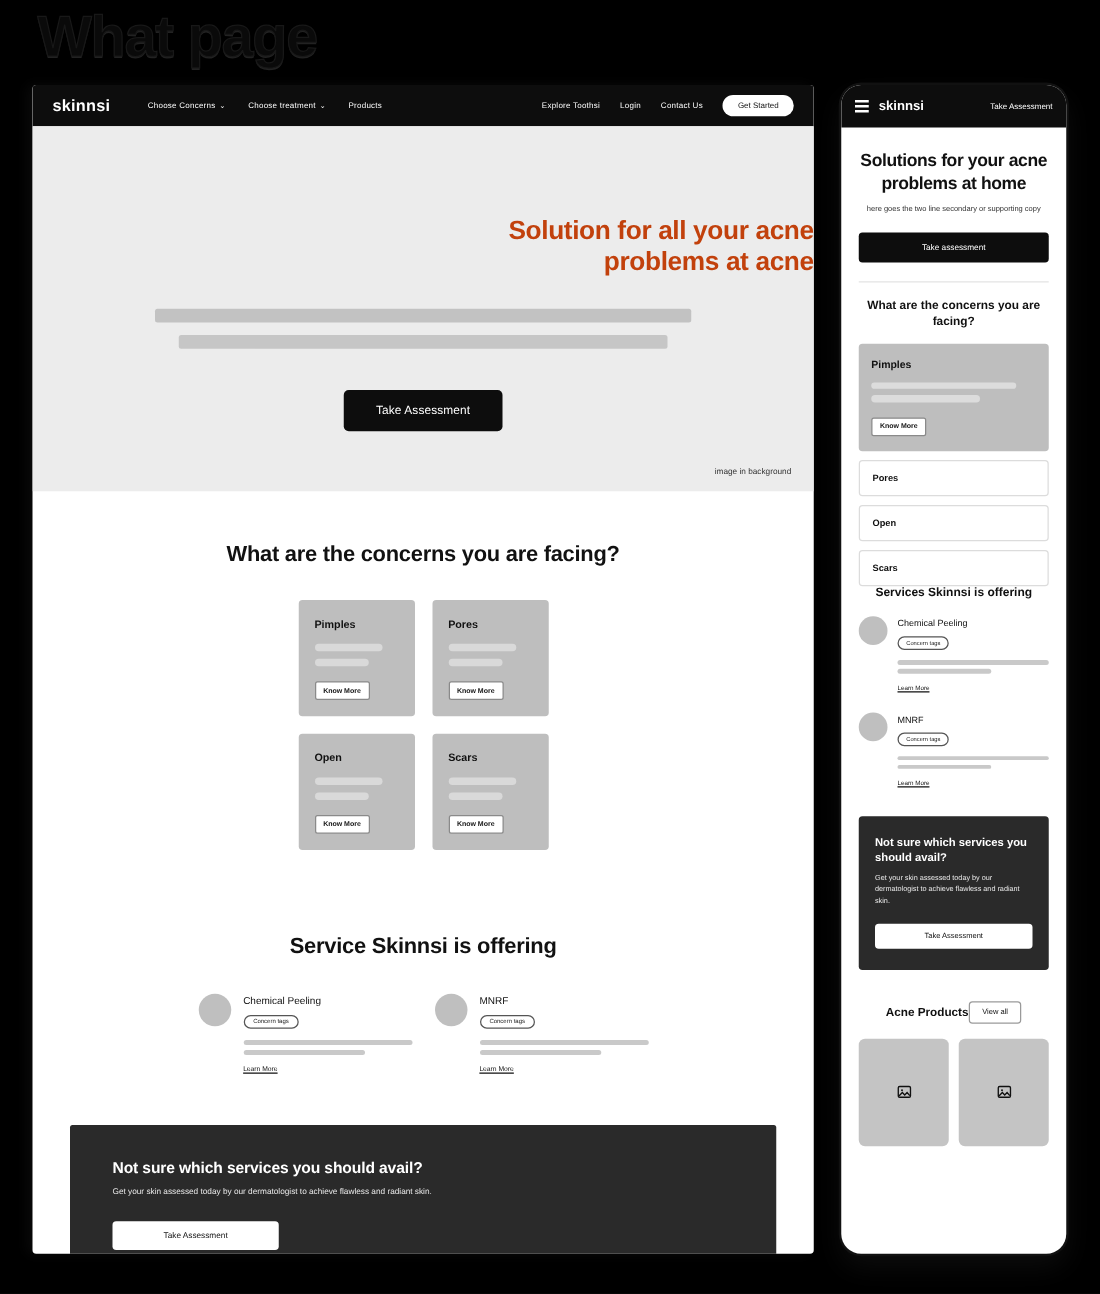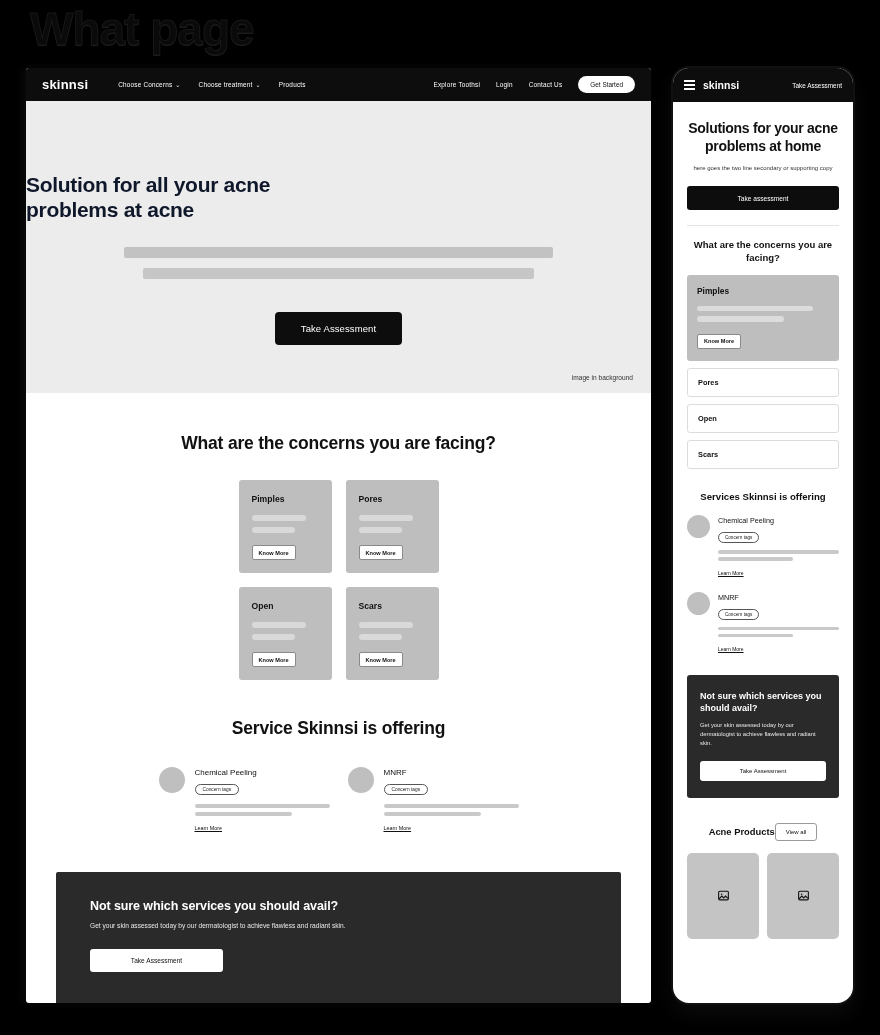--- a/index.html
+++ b/index.html
@@ -40,22 +40,22 @@
   .d-cta {
     background: #fff; color: #111; border-radius: 11px;
     font-size: 6.4px; padding: 5px 12px; font-weight: 500;
   }
 
   .d-hero {
     background: #ececec; height: 292px; position: relative;
     padding-top: 72px;
   }
   .d-hero h1 {
-    text-align: left; font-size: 21px; line-height: 1.17;
-    font-weight: 700; color: #0f172a; letter-spacing: -.3px;
+    text-align: right; font-size: 21px; line-height: 1.17;
+    font-weight: 700; color: #c2410c; letter-spacing: -.3px;
   }
   .bar { background: #c2c2c2; border-radius: 2px; margin: 0 auto; }
   .d-hero-bar1 { width: 429px; height: 11px; margin-top: 25px; }
   .d-hero-bar2 { width: 391px; height: 11px; margin-top: 10px; background: #c6c6c6; }
   .d-hero-btn {
     display: block; margin: 33px auto 0; background: #0d0d0d; color: #fff;
     font-size: 9.5px; font-weight: 500; padding: 11px 26px; border-radius: 4px;
     border: none; letter-spacing: .1px;
   }
   .d-hero-note {
@@ -77,21 +77,21 @@
     min-height: 79px;
   }
   .concern-title { font-size: 8.6px; font-weight: 700; color: #111; }
   .cc-bar1 { height: 6px; width: 82%; background: #d9d9d9; border-radius: 3px; margin-top: 11px; }
   .cc-bar2 { height: 6px; width: 65%; background: #d9d9d9; border-radius: 3px; margin-top: 6px; }
   .know-btn {
     margin-top: 12px; background: #fff; border: 1px solid #8a8a8a; border-radius: 2px;
     font-size: 5.6px; padding: 3.5px 6px; color: #111; font-weight: 600;
   }
 
-  .services-wrap { margin-top: 38px; }
+  .services-wrap { margin-top: 66px; }
   .service-grid {
     display: grid; grid-template-columns: 1fr 1fr; gap: 18px;
     width: 360px; margin: 28px auto 0;
   }
   .service { display: flex; gap: 10px; }
   .s-avatar { width: 26px; height: 26px; border-radius: 50%; background: #bfbfbf; flex: 0 0 26px; }
   .s-body { flex: 1; padding-top: 1px; }
   .s-name { font-size: 8px; color: #111; }
   .s-tag {
     display: inline-block; margin-top: 4px; border: 1px solid #555; border-radius: 9px;
@@ -150,21 +150,21 @@
     background: #bebebe; border-radius: 3px; padding: 11px 10px 12px; margin-top: 11px;
   }
   .m-acc-title { font-size: 8.4px; font-weight: 700; color: #111; }
   .m-acc-bar1 { height: 5.5px; width: 88%; background: #dcdcdc; border-radius: 3px; margin-top: 10px; }
   .m-acc-bar2 { height: 5.5px; width: 66%; background: #dcdcdc; border-radius: 3px; margin-top: 5px; }
   .m-accordion {
     border: 1px solid #dcdcdc; border-radius: 3px; padding: 9px 10px; margin-top: 7px;
     font-size: 7.4px; font-weight: 700; color: #111;
   }
   .m-services-title {
-    text-align: center; font-size: 9.6px; font-weight: 700; color: #111; margin-top: 22px;
+    text-align: center; font-size: 9.6px; font-weight: 700; color: #111; 
   }
   .m-service { display: flex; gap: 8px; margin-top: 13px; }
   .m-avatar { width: 23px; height: 23px; border-radius: 50%; background: #bfbfbf; flex: 0 0 23px; }
   .m-s-name { font-size: 7.2px; color: #111; }
   .m-s-tag {
     display: inline-block; margin-top: 3px; border: 1px solid #555; border-radius: 8px;
     font-size: 4.6px; padding: 2px 6px; color: #222;
   }
   .m-s-bar1 { height: 3.6px; width: 100%; background: #c9c9c9; border-radius: 2px; margin-top: 7px; }
   .m-s-bar2 { height: 3.6px; width: 62%; background: #c9c9c9; border-radius: 2px; margin-top: 3.5px; }

